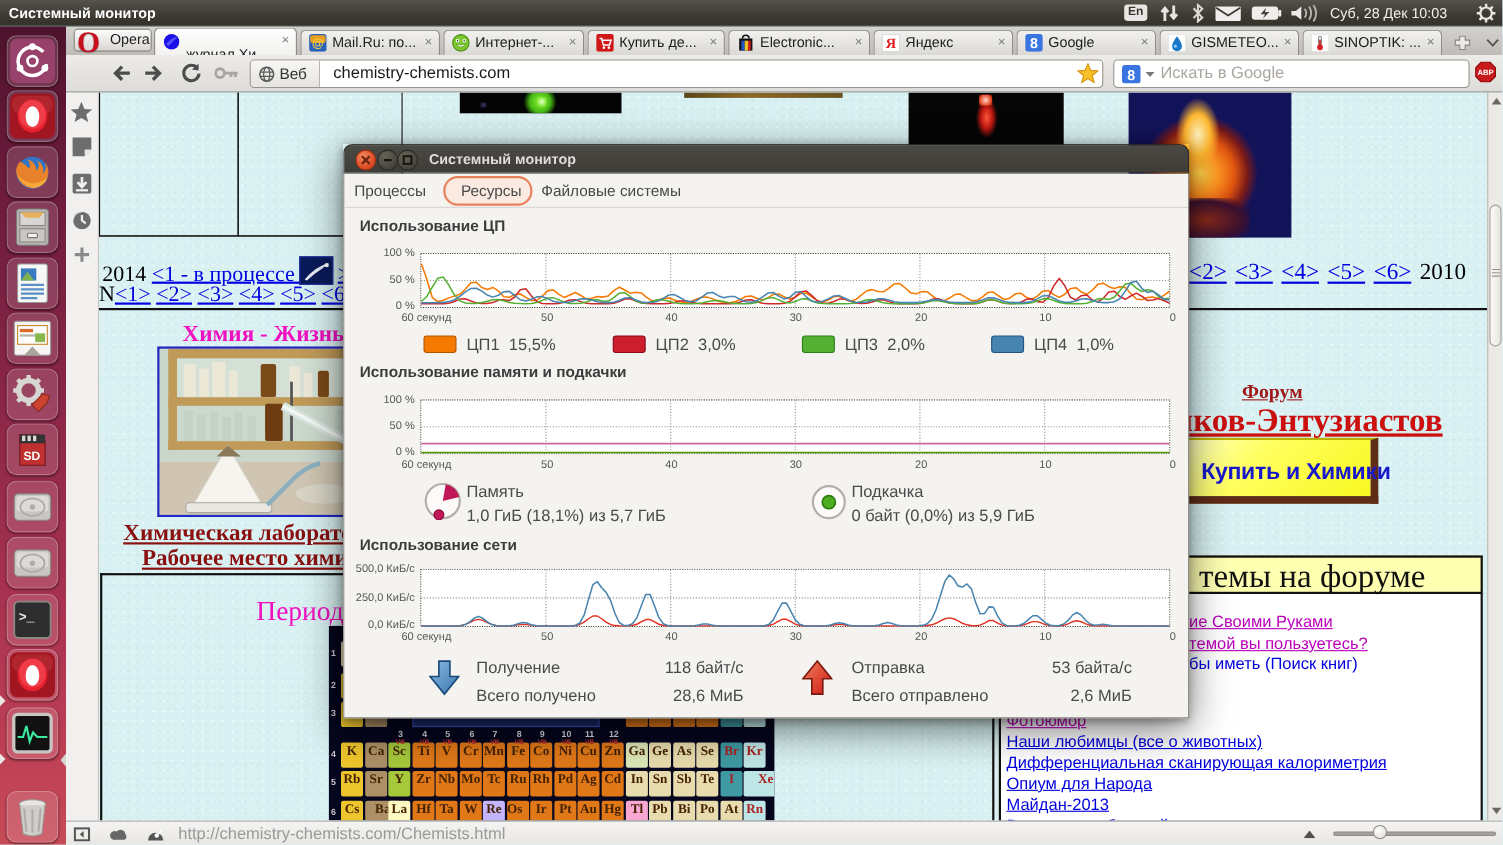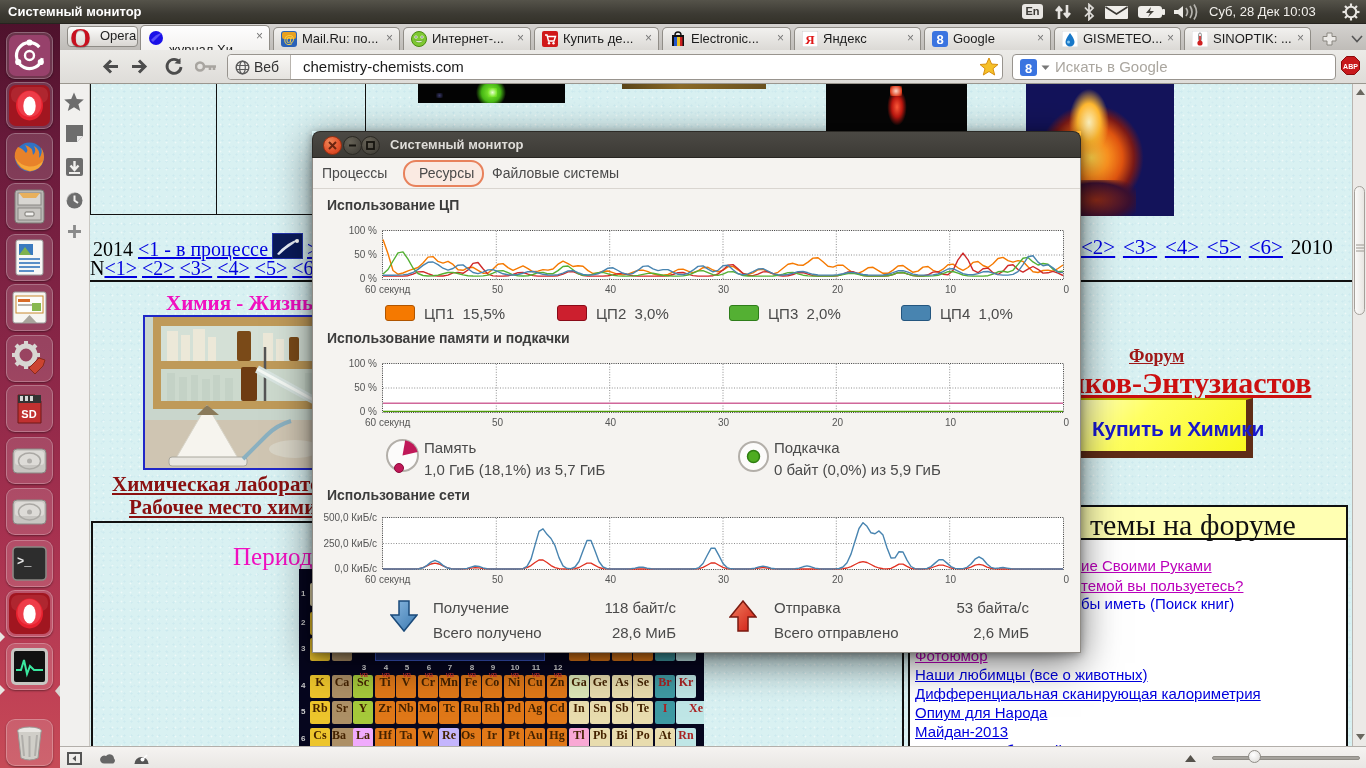--- a/index.html
+++ b/index.html
@@ -522,22 +522,22 @@
       <div style="position:absolute;left:205px;top:132px;width:20px;height:23px;background:#e07818;border-radius:2px;color:#442200;font:bold 12px 'Liberation Serif',serif;text-align:center;line-height:15px;overflow:hidden">Pd</div>
       <div style="position:absolute;left:226px;top:132px;width:20px;height:23px;background:#e07818;border-radius:2px;color:#442200;font:bold 12px 'Liberation Serif',serif;text-align:center;line-height:15px;overflow:hidden">Ag</div>
       <div style="position:absolute;left:248px;top:132px;width:20px;height:23px;background:#e07818;border-radius:2px;color:#442200;font:bold 12px 'Liberation Serif',serif;text-align:center;line-height:15px;overflow:hidden">Cd</div>
       <div style="position:absolute;left:270px;top:132px;width:20px;height:23px;background:#e8dcae;border-radius:2px;color:#442200;font:bold 12px 'Liberation Serif',serif;text-align:center;line-height:15px;overflow:hidden">In</div>
       <div style="position:absolute;left:291px;top:132px;width:20px;height:23px;background:#e8dcae;border-radius:2px;color:#442200;font:bold 12px 'Liberation Serif',serif;text-align:center;line-height:15px;overflow:hidden">Sn</div>
       <div style="position:absolute;left:313px;top:132px;width:20px;height:23px;background:#e8dcae;border-radius:2px;color:#442200;font:bold 12px 'Liberation Serif',serif;text-align:center;line-height:15px;overflow:hidden">Sb</div>
       <div style="position:absolute;left:334px;top:132px;width:20px;height:23px;background:#e8dcae;border-radius:2px;color:#442200;font:bold 12px 'Liberation Serif',serif;text-align:center;line-height:15px;overflow:hidden">Te</div>
       <div style="position:absolute;left:356px;top:132px;width:20px;height:23px;background:#3f9aa3;border-radius:2px;color:#a22;font:bold 12px 'Liberation Serif',serif;text-align:center;line-height:15px;overflow:hidden">I</div>
       <div style="position:absolute;left:377px;top:132px;width:40px;height:23px;background:#bfe6e6;border-radius:2px;color:#a22;font:bold 12px 'Liberation Serif',serif;text-align:center;line-height:15px;overflow:hidden">Xe</div>
       <div style="position:absolute;left:11px;top:159px;width:20px;height:23px;background:#edc52c;border-radius:2px;color:#442200;font:bold 12px 'Liberation Serif',serif;text-align:center;line-height:15px;overflow:hidden">Cs</div>
-      <div style="position:absolute;left:33px;top:159px;width:32px;height:23px;background:#ad9066;border-radius:2px;color:#442200;font:bold 12px 'Liberation Serif',serif;line-height:15px;overflow:hidden">Ba</div>
-      <div style="position:absolute;left:54px;top:159px;width:20px;height:23px;background:#f0abfc;border-radius:2px;color:#442200;font:bold 12px 'Liberation Serif',serif;text-align:center;line-height:15px;overflow:hidden">La</div>
+      <div style="position:absolute;left:33px;top:159px;width:32px;height:23px;background:#ad9066;border-radius:2px;color:#442200;font:bold 12px 'Liberation Serif',serif;text-align:center;line-height:15px;overflow:hidden">Ba</div>
+      <div style="position:absolute;left:54px;top:159px;width:20px;height:23px;background:#fef9c3;border-radius:2px;color:#442200;font:bold 12px 'Liberation Serif',serif;text-align:center;line-height:15px;overflow:hidden">La</div>
       <div style="position:absolute;left:76px;top:159px;width:20px;height:23px;background:#e07818;border-radius:2px;color:#442200;font:bold 12px 'Liberation Serif',serif;text-align:center;line-height:15px;overflow:hidden">Hf</div>
       <div style="position:absolute;left:97px;top:159px;width:20px;height:23px;background:#e07818;border-radius:2px;color:#442200;font:bold 12px 'Liberation Serif',serif;text-align:center;line-height:15px;overflow:hidden">Ta</div>
       <div style="position:absolute;left:119px;top:159px;width:20px;height:23px;background:#e07818;border-radius:2px;color:#442200;font:bold 12px 'Liberation Serif',serif;text-align:center;line-height:15px;overflow:hidden">W</div>
       <div style="position:absolute;left:140px;top:159px;width:20px;height:23px;background:#c4b5fd;border-radius:2px;color:#442200;font:bold 12px 'Liberation Serif',serif;text-align:center;line-height:15px;overflow:hidden">Re</div>
       <div style="position:absolute;left:162px;top:159px;width:20px;height:23px;background:#e07818;border-radius:2px;color:#442200;font:bold 12px 'Liberation Serif',serif;text-align:left;line-height:15px;overflow:hidden">Os</div>
       <div style="position:absolute;left:183px;top:159px;width:20px;height:23px;background:#e07818;border-radius:2px;color:#442200;font:bold 12px 'Liberation Serif',serif;text-align:center;line-height:15px;overflow:hidden">Ir</div>
       <div style="position:absolute;left:205px;top:159px;width:20px;height:23px;background:#e07818;border-radius:2px;color:#442200;font:bold 12px 'Liberation Serif',serif;text-align:center;line-height:15px;overflow:hidden">Pt</div>
       <div style="position:absolute;left:226px;top:159px;width:20px;height:23px;background:#e07818;border-radius:2px;color:#442200;font:bold 12px 'Liberation Serif',serif;text-align:center;line-height:15px;overflow:hidden">Au</div>
       <div style="position:absolute;left:248px;top:159px;width:20px;height:23px;background:#e07818;border-radius:2px;color:#442200;font:bold 12px 'Liberation Serif',serif;text-align:center;line-height:15px;overflow:hidden">Hg</div>
       <div style="position:absolute;left:270px;top:159px;width:20px;height:23px;background:#f9a8d4;border-radius:2px;color:#442200;font:bold 12px 'Liberation Serif',serif;text-align:center;line-height:15px;overflow:hidden">Tl</div>
@@ -615,20 +615,21 @@
       <path d="M9 3.5 L5.5 6.5 L9 9.5 Z" fill="#555"></path>
     </svg>
     <svg class="abs" style="left:40px;top:6px" width="16" height="11" viewBox="0 0 16 11">
       <path d="M4.5 10.5 A4 4 0 1 1 6 3 A4.5 4.5 0 0 1 14 5.5 A3 3 0 0 1 13 10.5 Z" fill="#666"></path>
     </svg>
     <svg class="abs" style="left:74px;top:5px" width="15" height="13" viewBox="0 0 15 13">
       <path d="M0.5 12 A7 7 0 1 1 14.5 12 Z" fill="#555"></path>
       <circle cx="8.5" cy="7.5" r="2" fill="#fff"></circle>
       <line x1="9.5" y1="6.5" x2="13" y2="3" stroke="#fff" stroke-width="1.4"></line>
     </svg>
+    <div class="abs" style="left:102px;top:3px;font-size:15px;color:#999">http://chemistry-chemists.com/Chemists.html</div>
     <svg class="abs" style="left:1125px;top:8px" width="11" height="7">
       <path d="M0 7 L5.5 0 L11 7 Z" fill="#55524c"></path>
     </svg>
     <div class="abs" style="left:1152px;top:9px;width:148px;height:4px;background:#a5a29c;border-radius:2px;border:1px solid #8f8c86"></div>
     <div class="abs" style="left:1188px;top:3px;width:13px;height:13px;background:radial-gradient(circle at 40% 35%,#fff,#dad8d4);border:1px solid #8f8c86;border-radius:50%"></div>
   </div>
 <div id="sysmon" class="abs">
     <div id="smtitle">
       <div class="wbtn" style="left:10px;background:radial-gradient(circle at 35% 30%,#f08858,#e1502a 60%,#c33c17);border:1px solid #9c2f10">
         <svg width="17" height="17" style="position:absolute;left:0;top:0">

